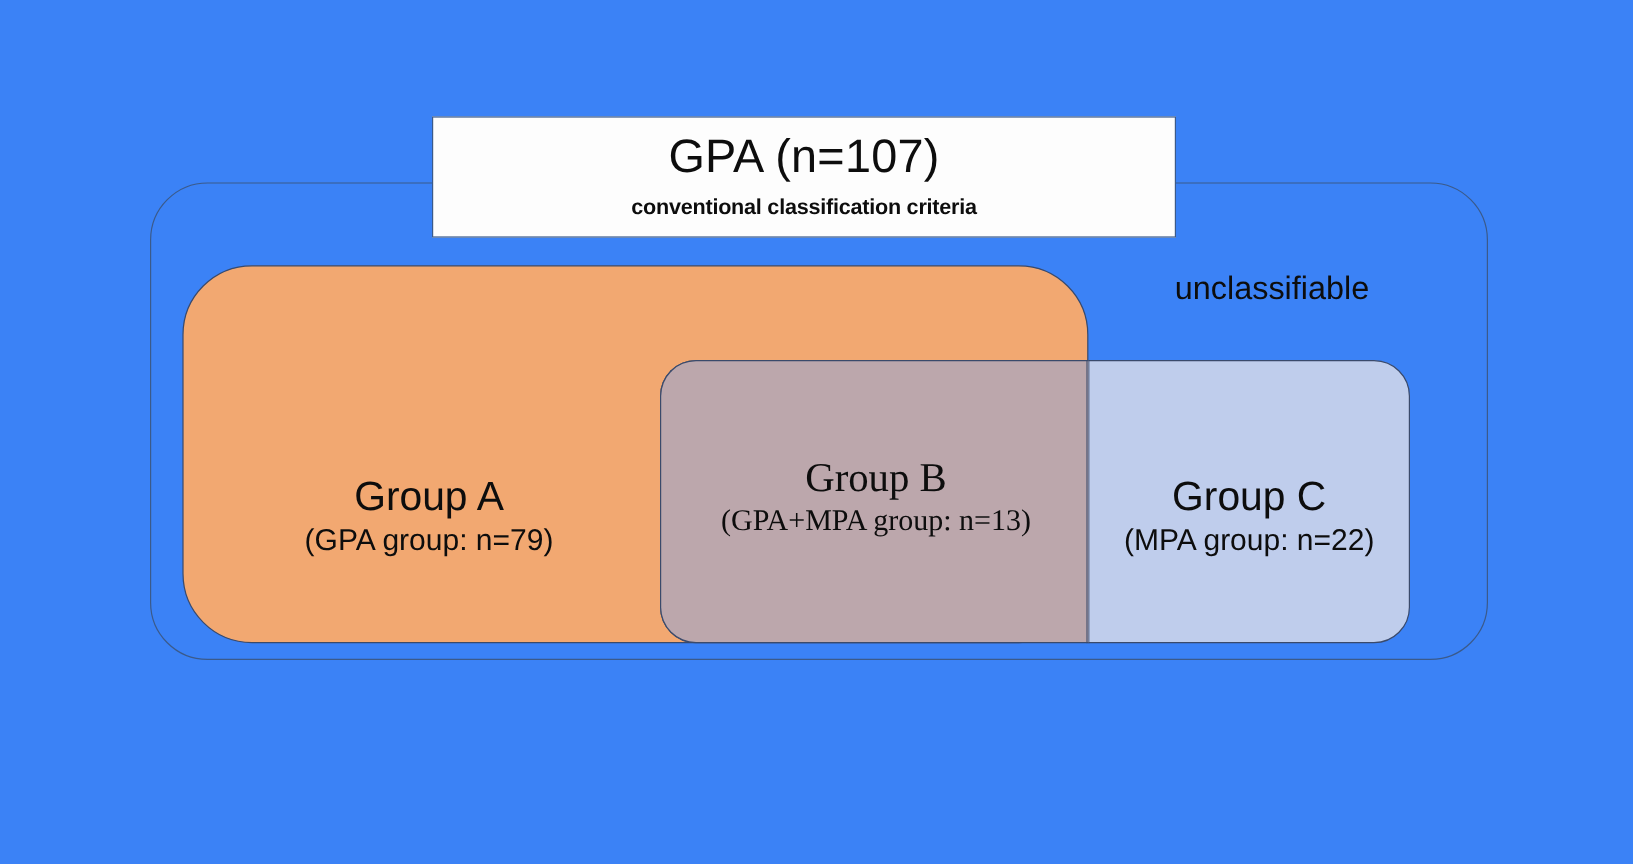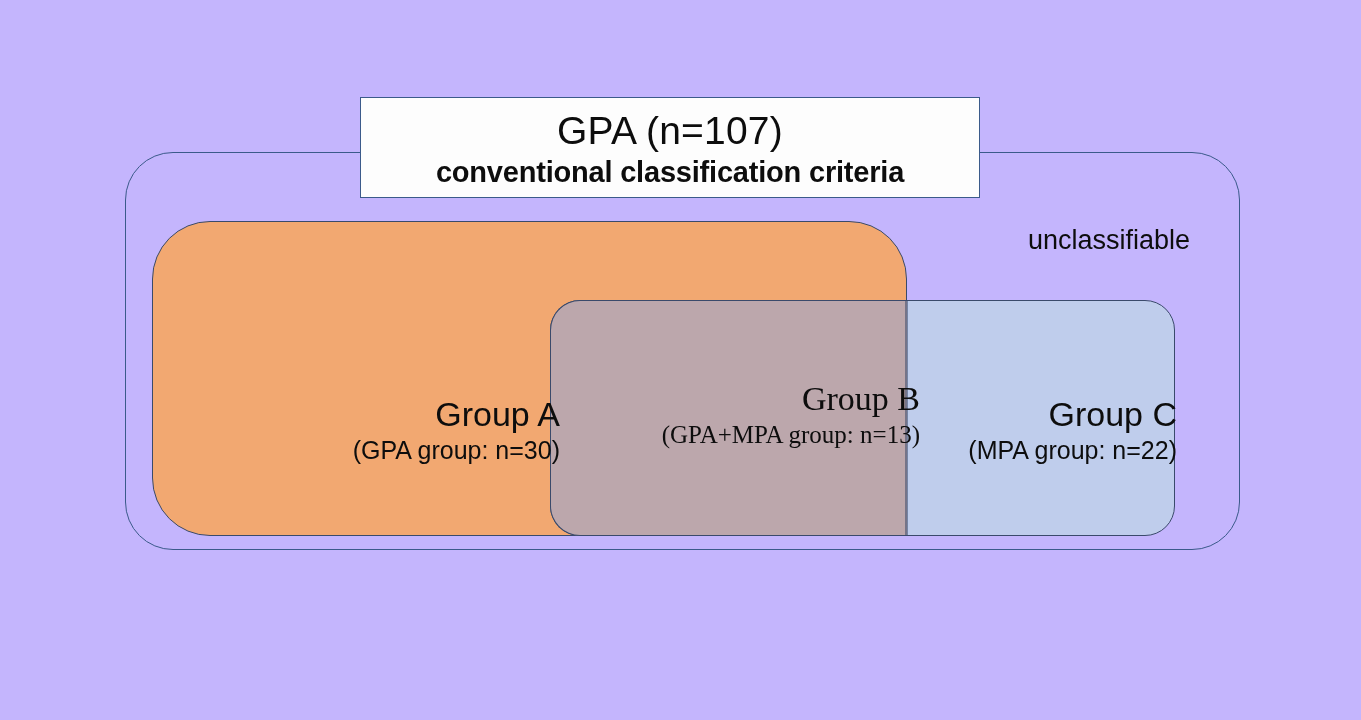--- a/index.html
+++ b/index.html
@@ -10,21 +10,21 @@
   body {
     width: 1361px;
     height: 720px;
     font-family: "Liberation Sans", sans-serif;
     overflow: hidden;
   }
   #canvas {
     position: relative;
     width: 1361px;
     height: 720px;
-    background: #c4b5fd;
+    background: #3b82f6;
   }
 
   
   .outer-box {
     position: absolute;
     left: 125px;
     top: 152px;
     width: 1115px;
     height: 398px;
     border: 1.6px solid #3b5a8a;
@@ -51,21 +51,21 @@
     justify-content: center;
   }
   .header-title {
     font-size: 39px;
     line-height: 44px;
     color: #0d0d0d;
     font-weight: 400;
     letter-spacing: 0.2px;
   }
   .header-sub {
-    font-size: 29px;
+    font-size: 18px;
     line-height: 30px;
     color: #0d0d0d;
     font-weight: bold;
     font-stretch: condensed;
     letter-spacing: -0.2px;
     margin-top: 4px;
   }
 
   
   .group-a-box {
@@ -120,21 +120,21 @@
     height: 236px;
     background: #3a4a6b;
     opacity: 0.55;
     z-index: 5;
   }
 
   
   .label {
     position: absolute;
     z-index: 7;
-    text-align: right;
+    text-align: center;
     color: #0d0d0d;
   }
   .new-criteria {
     left: 300px;
     top: 327px;
     width: 560px;
     font-size: 27px;
     line-height: 32px;
     font-weight: bold;
     font-stretch: condensed;
@@ -181,21 +181,21 @@
     <div class="header-sub">conventional classification criteria</div>
   </div>
 
 
   <div class="label unclassifiable">
     <div>unclassifiable</div>
   </div>
 
   <div class="label group-a-label">
     <div class="group-title">Group A</div>
-    <div class="group-sub">(GPA  group: n=30)</div>
+    <div class="group-sub">(GPA  group: n=79)</div>
   </div>
 
   <div class="label group-b-label">
     <div class="group-title">Group B</div>
     <div class="group-sub">(GPA+MPA  group: n=13)</div>
   </div>
 
   <div class="label group-c-label">
     <div class="group-title">Group C</div>
     <div class="group-sub">(MPA  group: n=22)</div>

